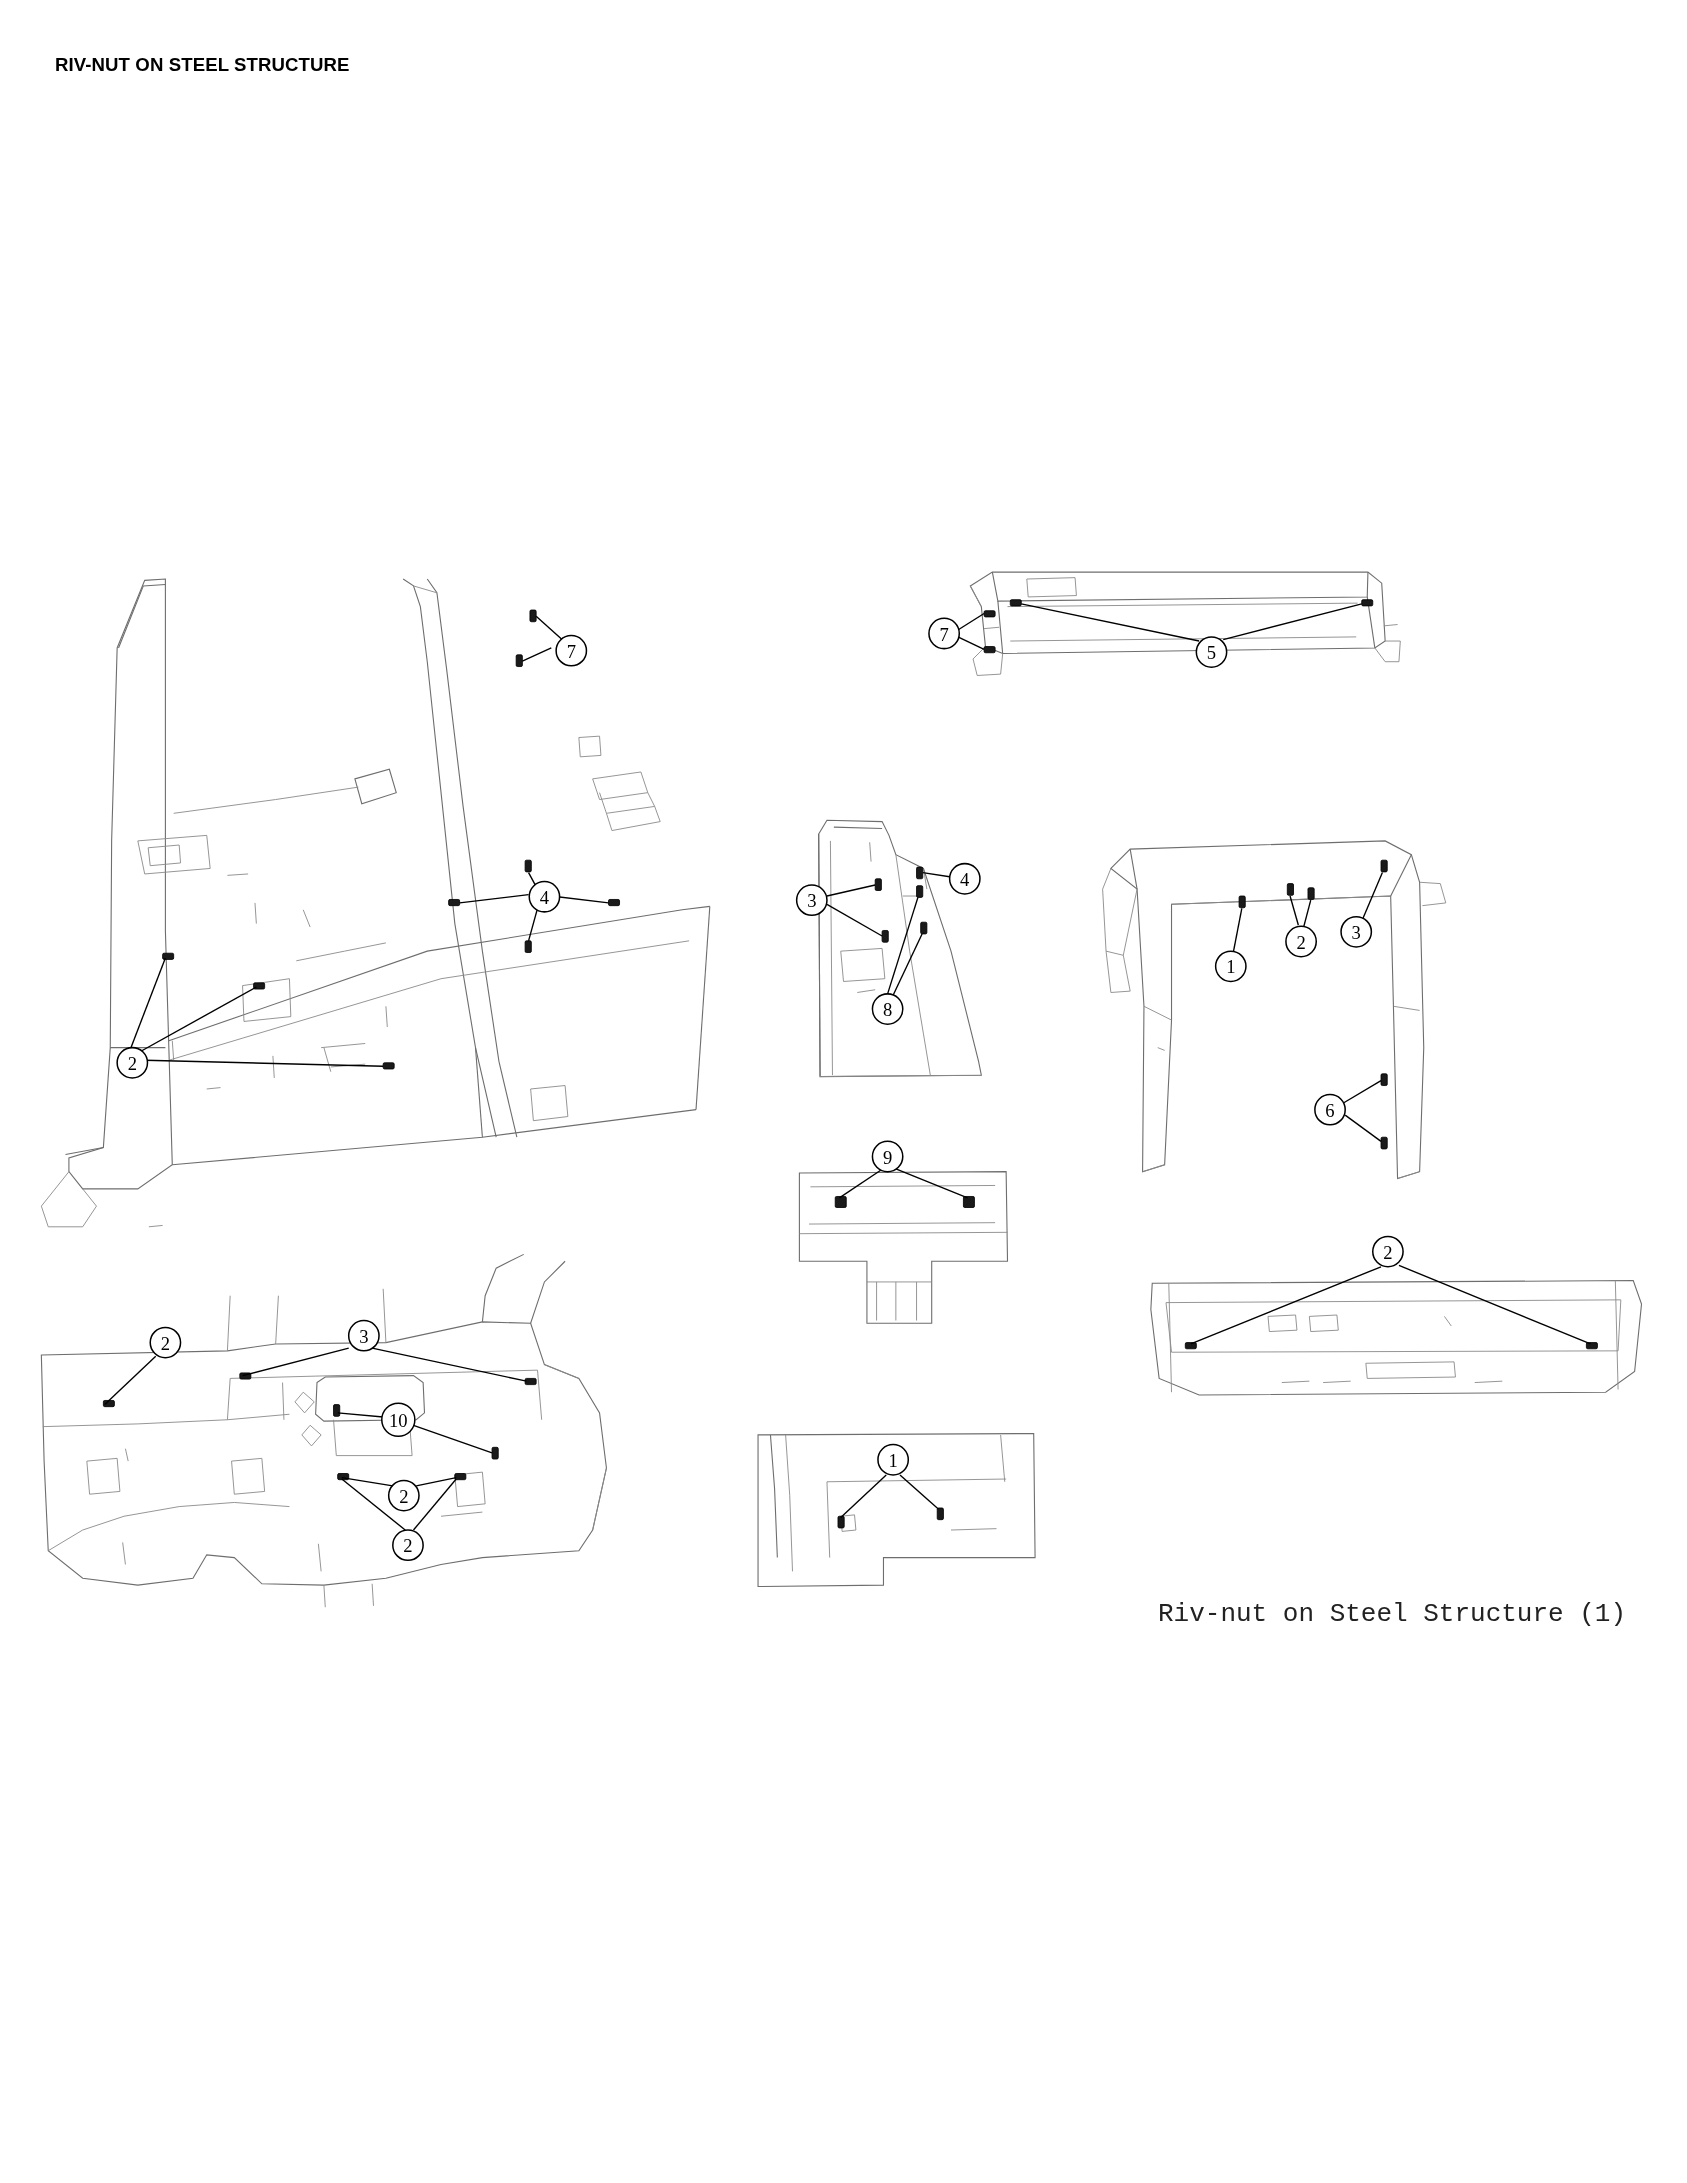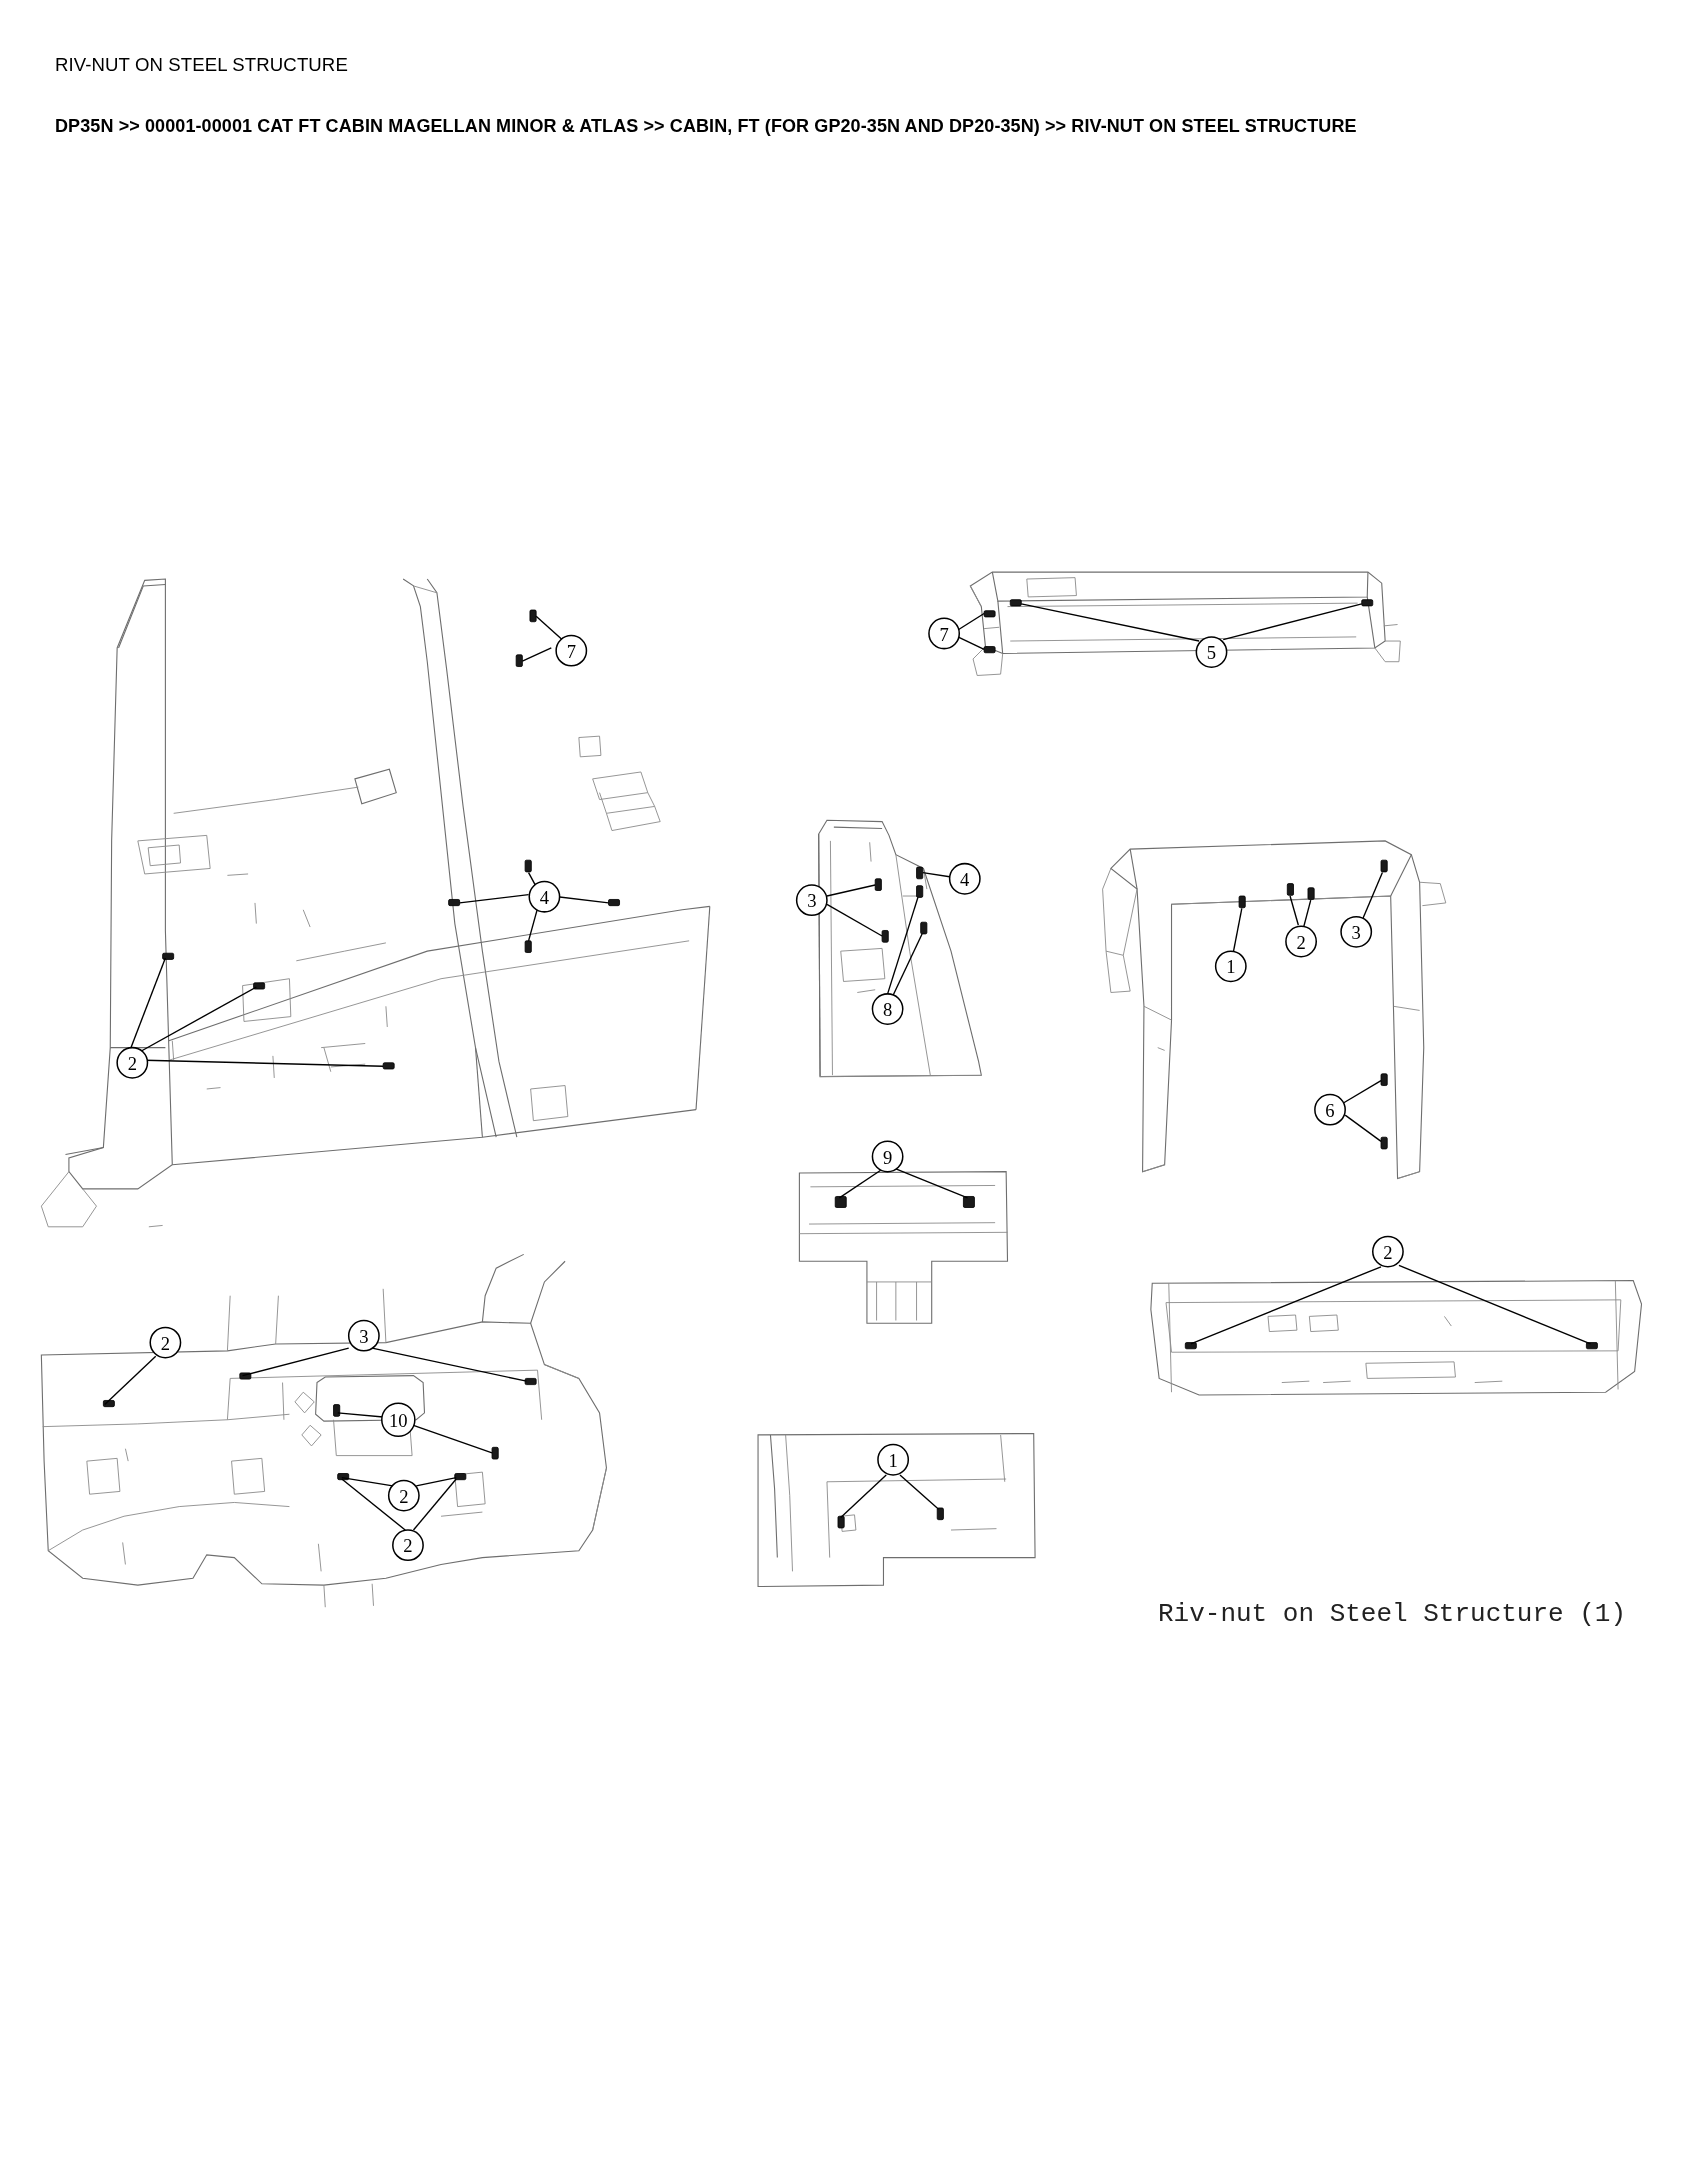--- a/index.html
+++ b/index.html
@@ -19,21 +19,21 @@
     position: absolute;
     left: 0; top: 0;
     width: 1687px;
     height: 2183px;
   }
   .doc-title {
     position: absolute;
     left: 55px;
     top: 54px;
     font-size: 18.6px;
-    font-weight: normal;
+    font-weight: bold;
     letter-spacing: 0.1px;
   }
   .breadcrumb {
     position: absolute;
     left: 55px;
     top: 114px;
     width: 1551px;
     font-size: 18px;
     font-weight: bold;
     line-height: 1.35;
@@ -68,21 +68,20 @@
     fill: #000;
   }
   .nut { fill: #1a1a1a; stroke: #000; stroke-width: 1.2; }
 </style>
 </head>
 <body>
 
 <div class="page">
 
   <div class="doc-title">RIV-NUT ON STEEL STRUCTURE</div>
-  <div class="breadcrumb">DP35N &gt;&gt; 00001-00001 CAT FT CABIN MAGELLAN MINOR &amp; ATLAS &gt;&gt; CABIN, FT (FOR GP20-35N AND DP20-35N) &gt;&gt; RIV-NUT ON STEEL STRUCTURE</div>
 
   <div class="canvas">
     <svg width="1687" height="1172" viewBox="0 0 2448 1700">
 
       <g>
         <path class="ln" d="M240 20 L240 530 L245 700 L250 870 L200 905 L120 905 L100 880 L100 860 L150 845 L160 700 L162 400 L170 120 L210 22 Z"></path>
         <path class="ln" d="M172 120 L208 30 L240 28"></path>
         <path class="ln" d="M160 700 L240 700"></path>
         <path class="ln" d="M150 845 L95 855"></path>
         <path class="ln2" d="M100 880 L60 930 L70 960 L120 960 L140 930 L120 905"></path>

